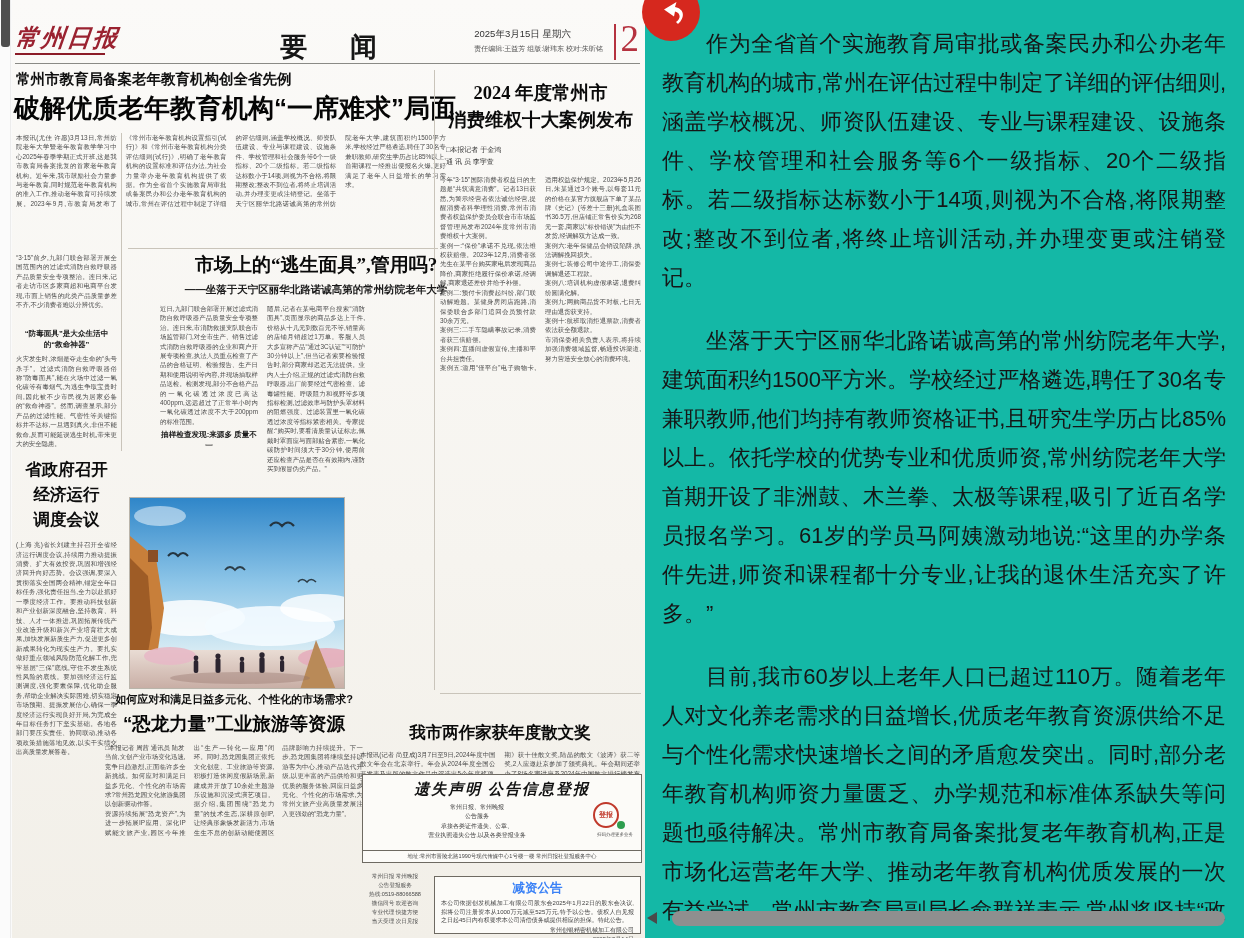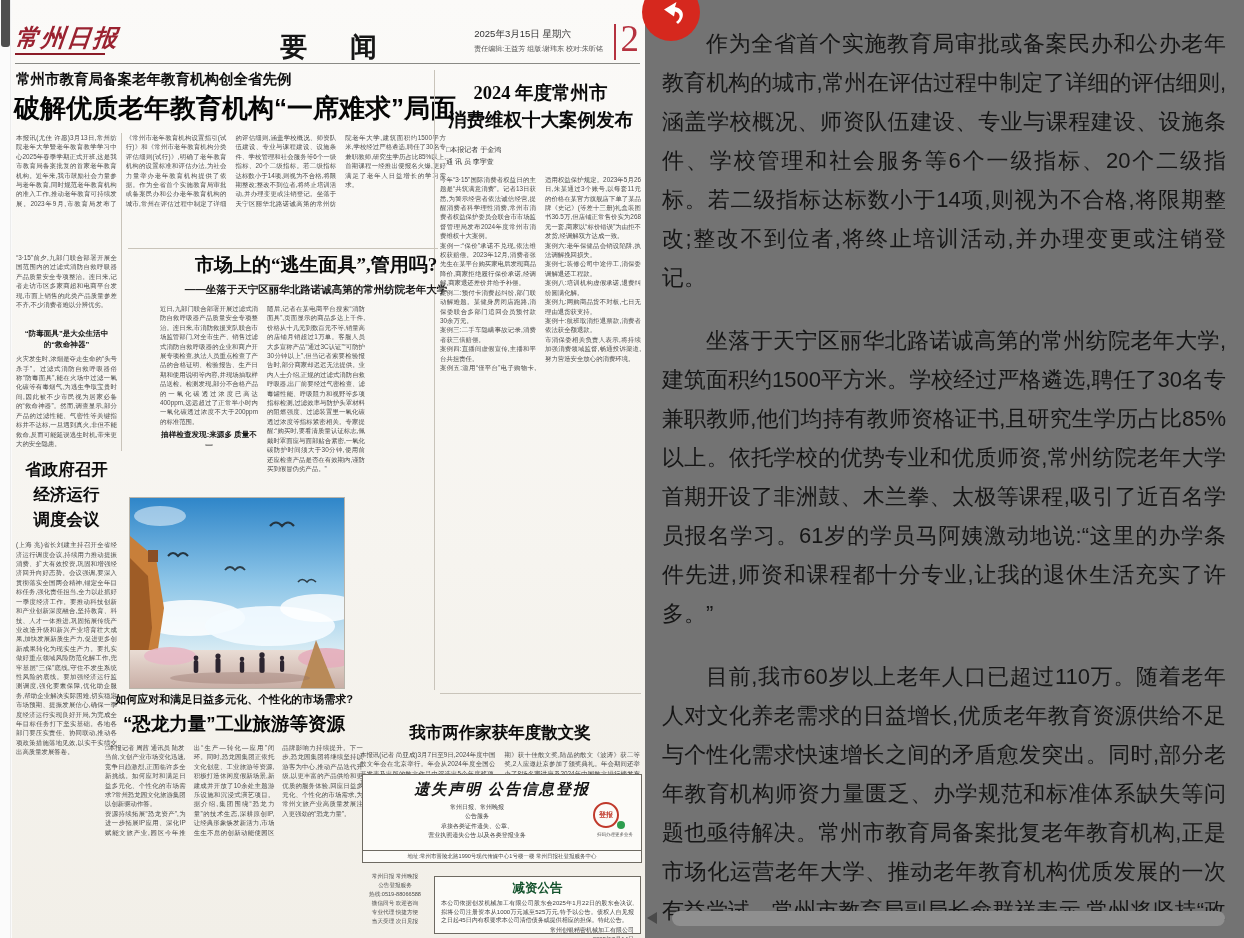--- a/index.html
+++ b/index.html
@@ -96,29 +96,29 @@
   .notice-footer { position:absolute; left:0; bottom:0; width:100%;
     border-top:1px solid #6e6a62; font-size:5.5px; color:#444; text-align:center;
     padding:2px 4px; }
 
   .ad-strip { left:348px; top:872px; width:70px; height:60px; font-size:5.6px;
     line-height:1.6; color:#4a4a4a; text-align:center; }
 
   .capital-box { left:422px; top:876px; width:207px; height:58px;
     border:1px solid #6e6a62; background:#fcfbf8; padding:3px 6px; }
   .capital-title { text-align:center; font-family:"Liberation Serif", serif;
-    font-weight:900; font-size:12.5px; color:#14532d; }
+    font-weight:900; font-size:12.5px; color:#3b82f6; }
   .capital-body { font-size:6px; line-height:1.45; color:#3e3e3e; text-align:justify;
     margin-top:2px; }
   .capital-sign { font-size:6px; color:#3e3e3e; text-align:right; line-height:1.5;
     margin-top:1px; }
 
   
   .reader { position:absolute; left:645px; top:0; width:599px; height:938px;
-    background:#737373; }
+    background:#14b8a6; }
   .back-btn { position:absolute; left:-3px; top:-17px; width:58px; height:58px;
     border-radius:50%; background:#d6281e; z-index:50;
     display:flex; align-items:center; justify-content:center; cursor:pointer; }
   .reader-text { position:absolute; left:17px; right:18px; top:24px;
     font-size:22px; line-height:39px; color:#161616; text-align:justify; }
   .reader-text p { text-indent:2em; margin-bottom:24px; }
   .hthumb { position:absolute; left:27px; right:19px; bottom:12px; height:15px;
     background:#8f8f8f; border-radius:8px; }
   .harrow { position:absolute; left:2px; bottom:14px; width:0; height:0;
     border-top:6px solid transparent; border-bottom:6px solid transparent;

